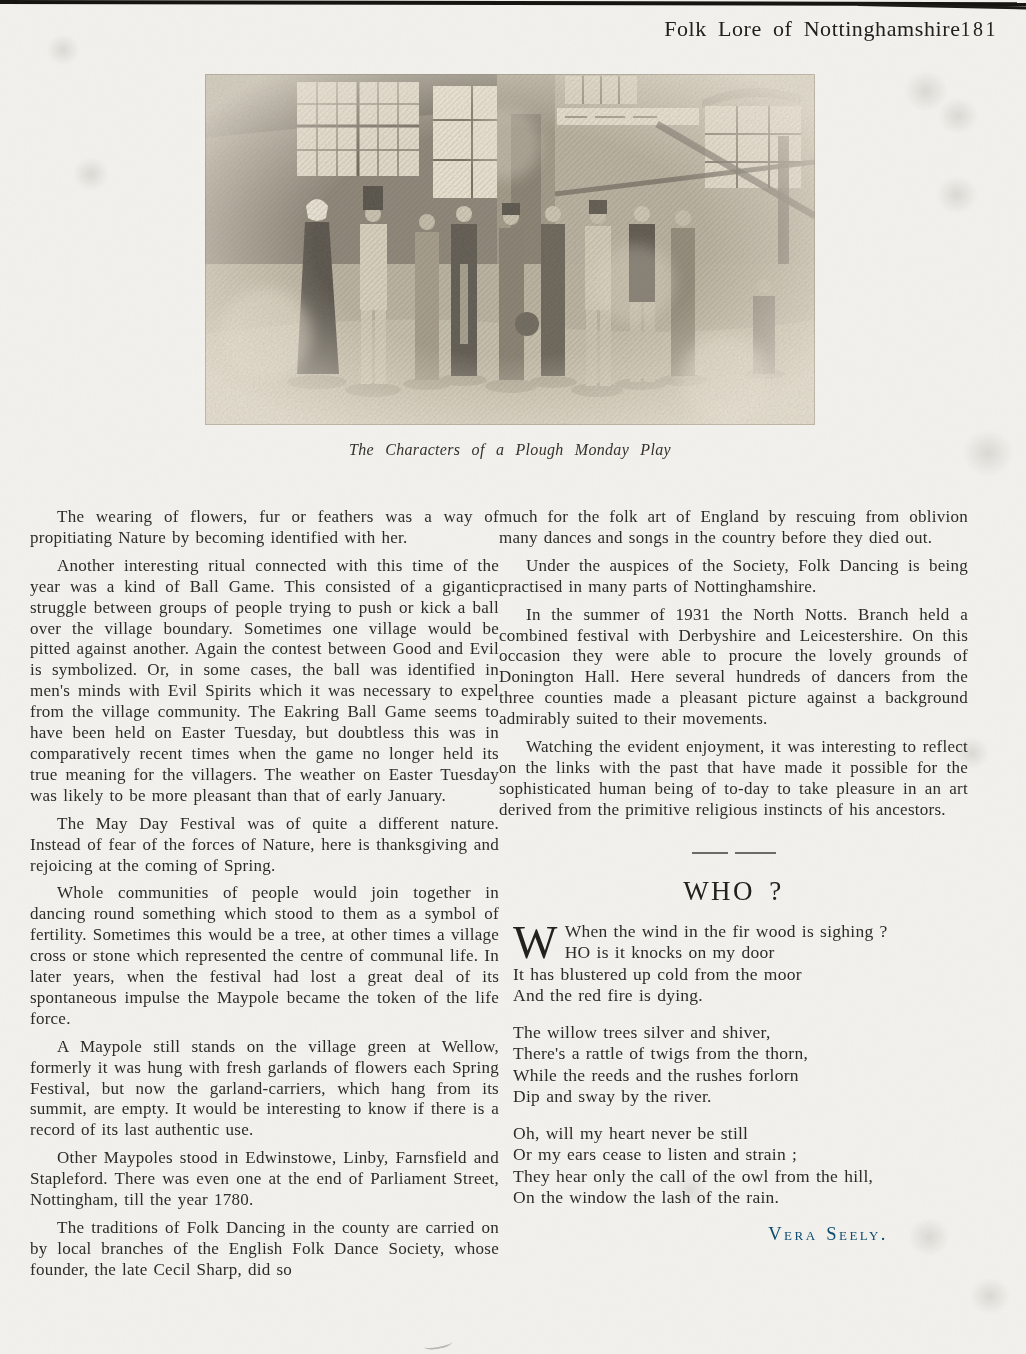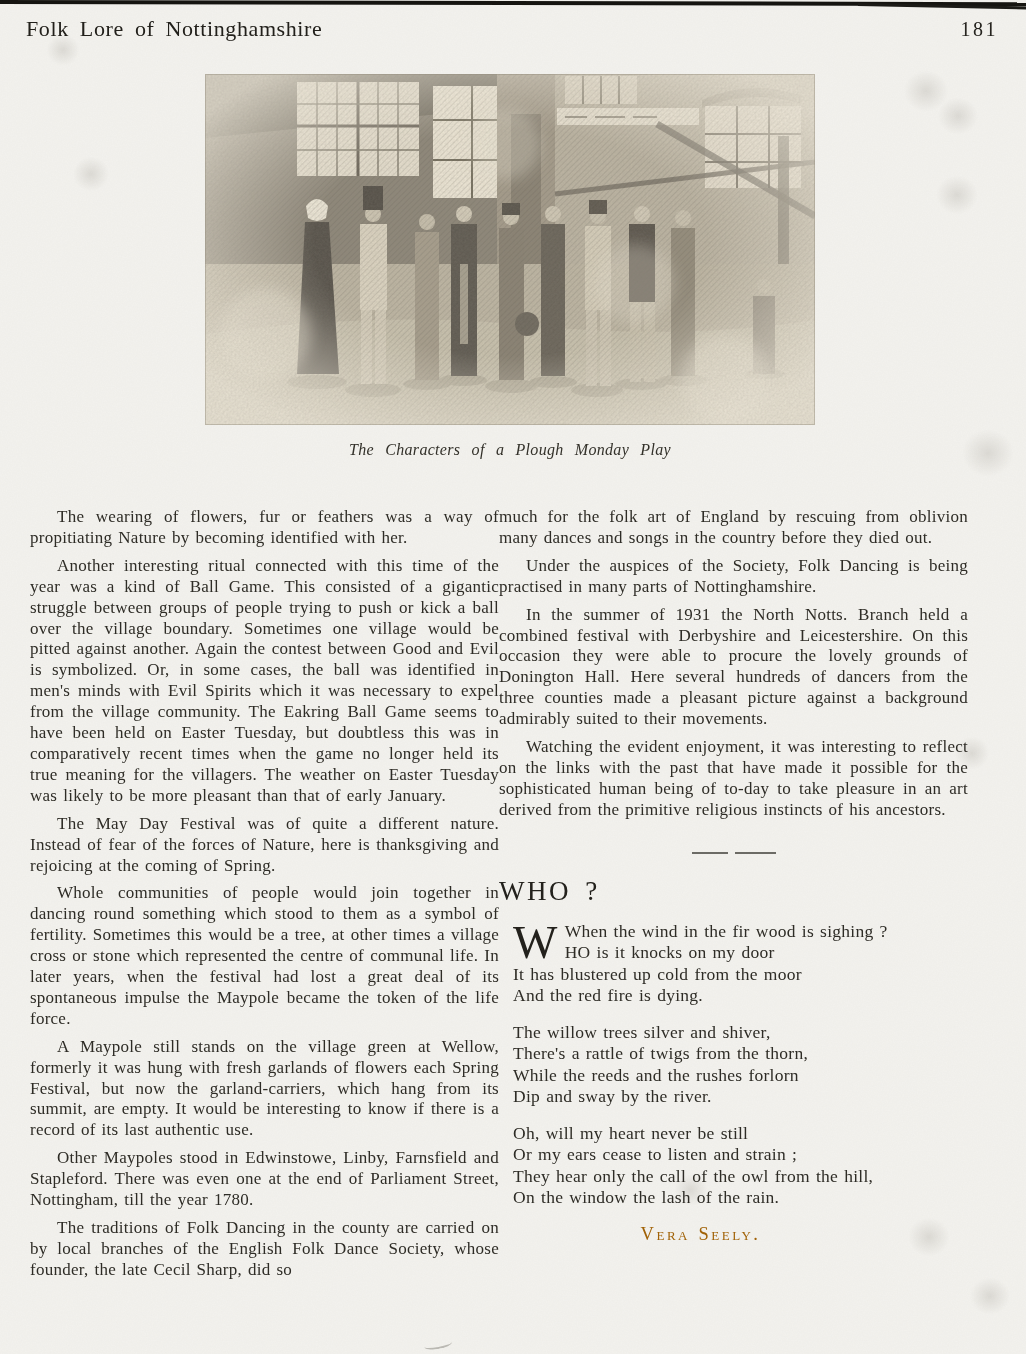--- a/index.html
+++ b/index.html
@@ -16,48 +16,48 @@
 
   
   .topline { position: absolute; top: 0; left: 0; width: 1030px; height: 4px; background: #161511; transform-origin: left center; transform: rotate(0.12deg); }
   .topline-right { position: absolute; top: 3px; left: 858px; width: 172px; height: 3px; background: #1c1b17; transform-origin: left center; transform: rotate(1.2deg); }
   .scanmark { position: absolute; left: 424px; top: 1340px; width: 28px; height: 9px; border-bottom: 2px solid rgba(70,68,60,.32); border-radius: 50%; transform: rotate(-10deg); }
   .stain { position: absolute; border-radius: 50%; pointer-events: none;
            background: radial-gradient(closest-side, rgba(108,102,90,.17), rgba(108,102,90,0) 72%); }
   .paper-noise { position: absolute; inset: 0; width: 100%; height: 100%; opacity: .55; pointer-events: none; }
 
   
-  .pagehead { position: absolute; top: 16px; left: 26px; right: 28px; display: flex; justify-content: space-between; align-items: flex-start; }
+  .pagehead { position: absolute; top: 16px; left: 26px; right: 28px; display: flex; justify-content: flex-end; align-items: flex-start; }
   .book-title { font-size: 22px; letter-spacing: .6px; word-spacing: 5px; color: #22201b; }
   .page-number { font-size: 20px; letter-spacing: 2.5px; margin-top: 2px; color: #26241f; }
 
   
   .photo-wrap { position: absolute; left: 205px; top: 74px; width: 610px; height: 351px; margin: 0; }
   .photo-wrap svg { display: block; width: 100%; height: 100%; }
   .photo-caption { position: absolute; left: 205px; top: 441px; width: 610px; text-align: center;
                    font-style: italic; font-size: 16px; word-spacing: 7px; letter-spacing: .3px; color: #33312a; }
 
   
   .columns { position: absolute; top: 507px; left: 30px; width: 968px; display: flex; }
   .col { width: 469px; text-align: justify; font-size: 17px; line-height: 20.9px; letter-spacing: .25px; word-spacing: 1.5px; }
   .col p { margin: 0 0 7px 0; text-indent: 27px; }
   .col p.no-indent { text-indent: 0; }
 
   
   .divider { margin: 31px auto 0; width: 84px; display: flex; gap: 7px; justify-content: center; }
   .divider span { display: block; height: 2px; background: #47453f; opacity: .78; }
   .divider .d1 { width: 36px; } .divider .d2 { width: 41px; }
 
-  .poem-title { margin: 27px 0 19px; text-align: left; font-weight: normal;
+  .poem-title { margin: 27px 0 19px; text-align: center; font-weight: normal;
                 font-size: 27px; letter-spacing: 2.5px; word-spacing: 5px; color: #23211c; }
   .poem { font-size: 17.5px; line-height: 21.5px; padding-left: 14px; text-align: left; }
   .stanza { margin-bottom: 15px; }
   .dropcap { float: left; font-size: 47px; line-height: 38px; height: 41px; padding: 2px 7px 0 0; color: #23211c; }
-  .signature { margin-top: 3px; text-align: center; padding-right: 80px;
-               font-variant: small-caps; letter-spacing: 2.5px; font-size: 18.5px; color: #a16207; }
+  .signature { margin-top: 3px; text-align: right; padding-right: 80px;
+               font-variant: small-caps; letter-spacing: 2.5px; font-size: 18.5px; color: #0c4a6e; }
 </style>
 </head>
 <body>
 
 <div class="page">
 
   <svg class="paper-noise" xmlns="http://www.w3.org/2000/svg">
     <filter id="pgrain">
       <feTurbulence type="fractalNoise" baseFrequency="0.8" numOctaves="2" stitchTiles="stitch" result="n"></feTurbulence>
       <feColorMatrix in="n" type="matrix" values="0 0 0 0 0.35  0 0 0 0 0.34  0 0 0 0 0.30  0 0 0 0.10 0"></feColorMatrix>

